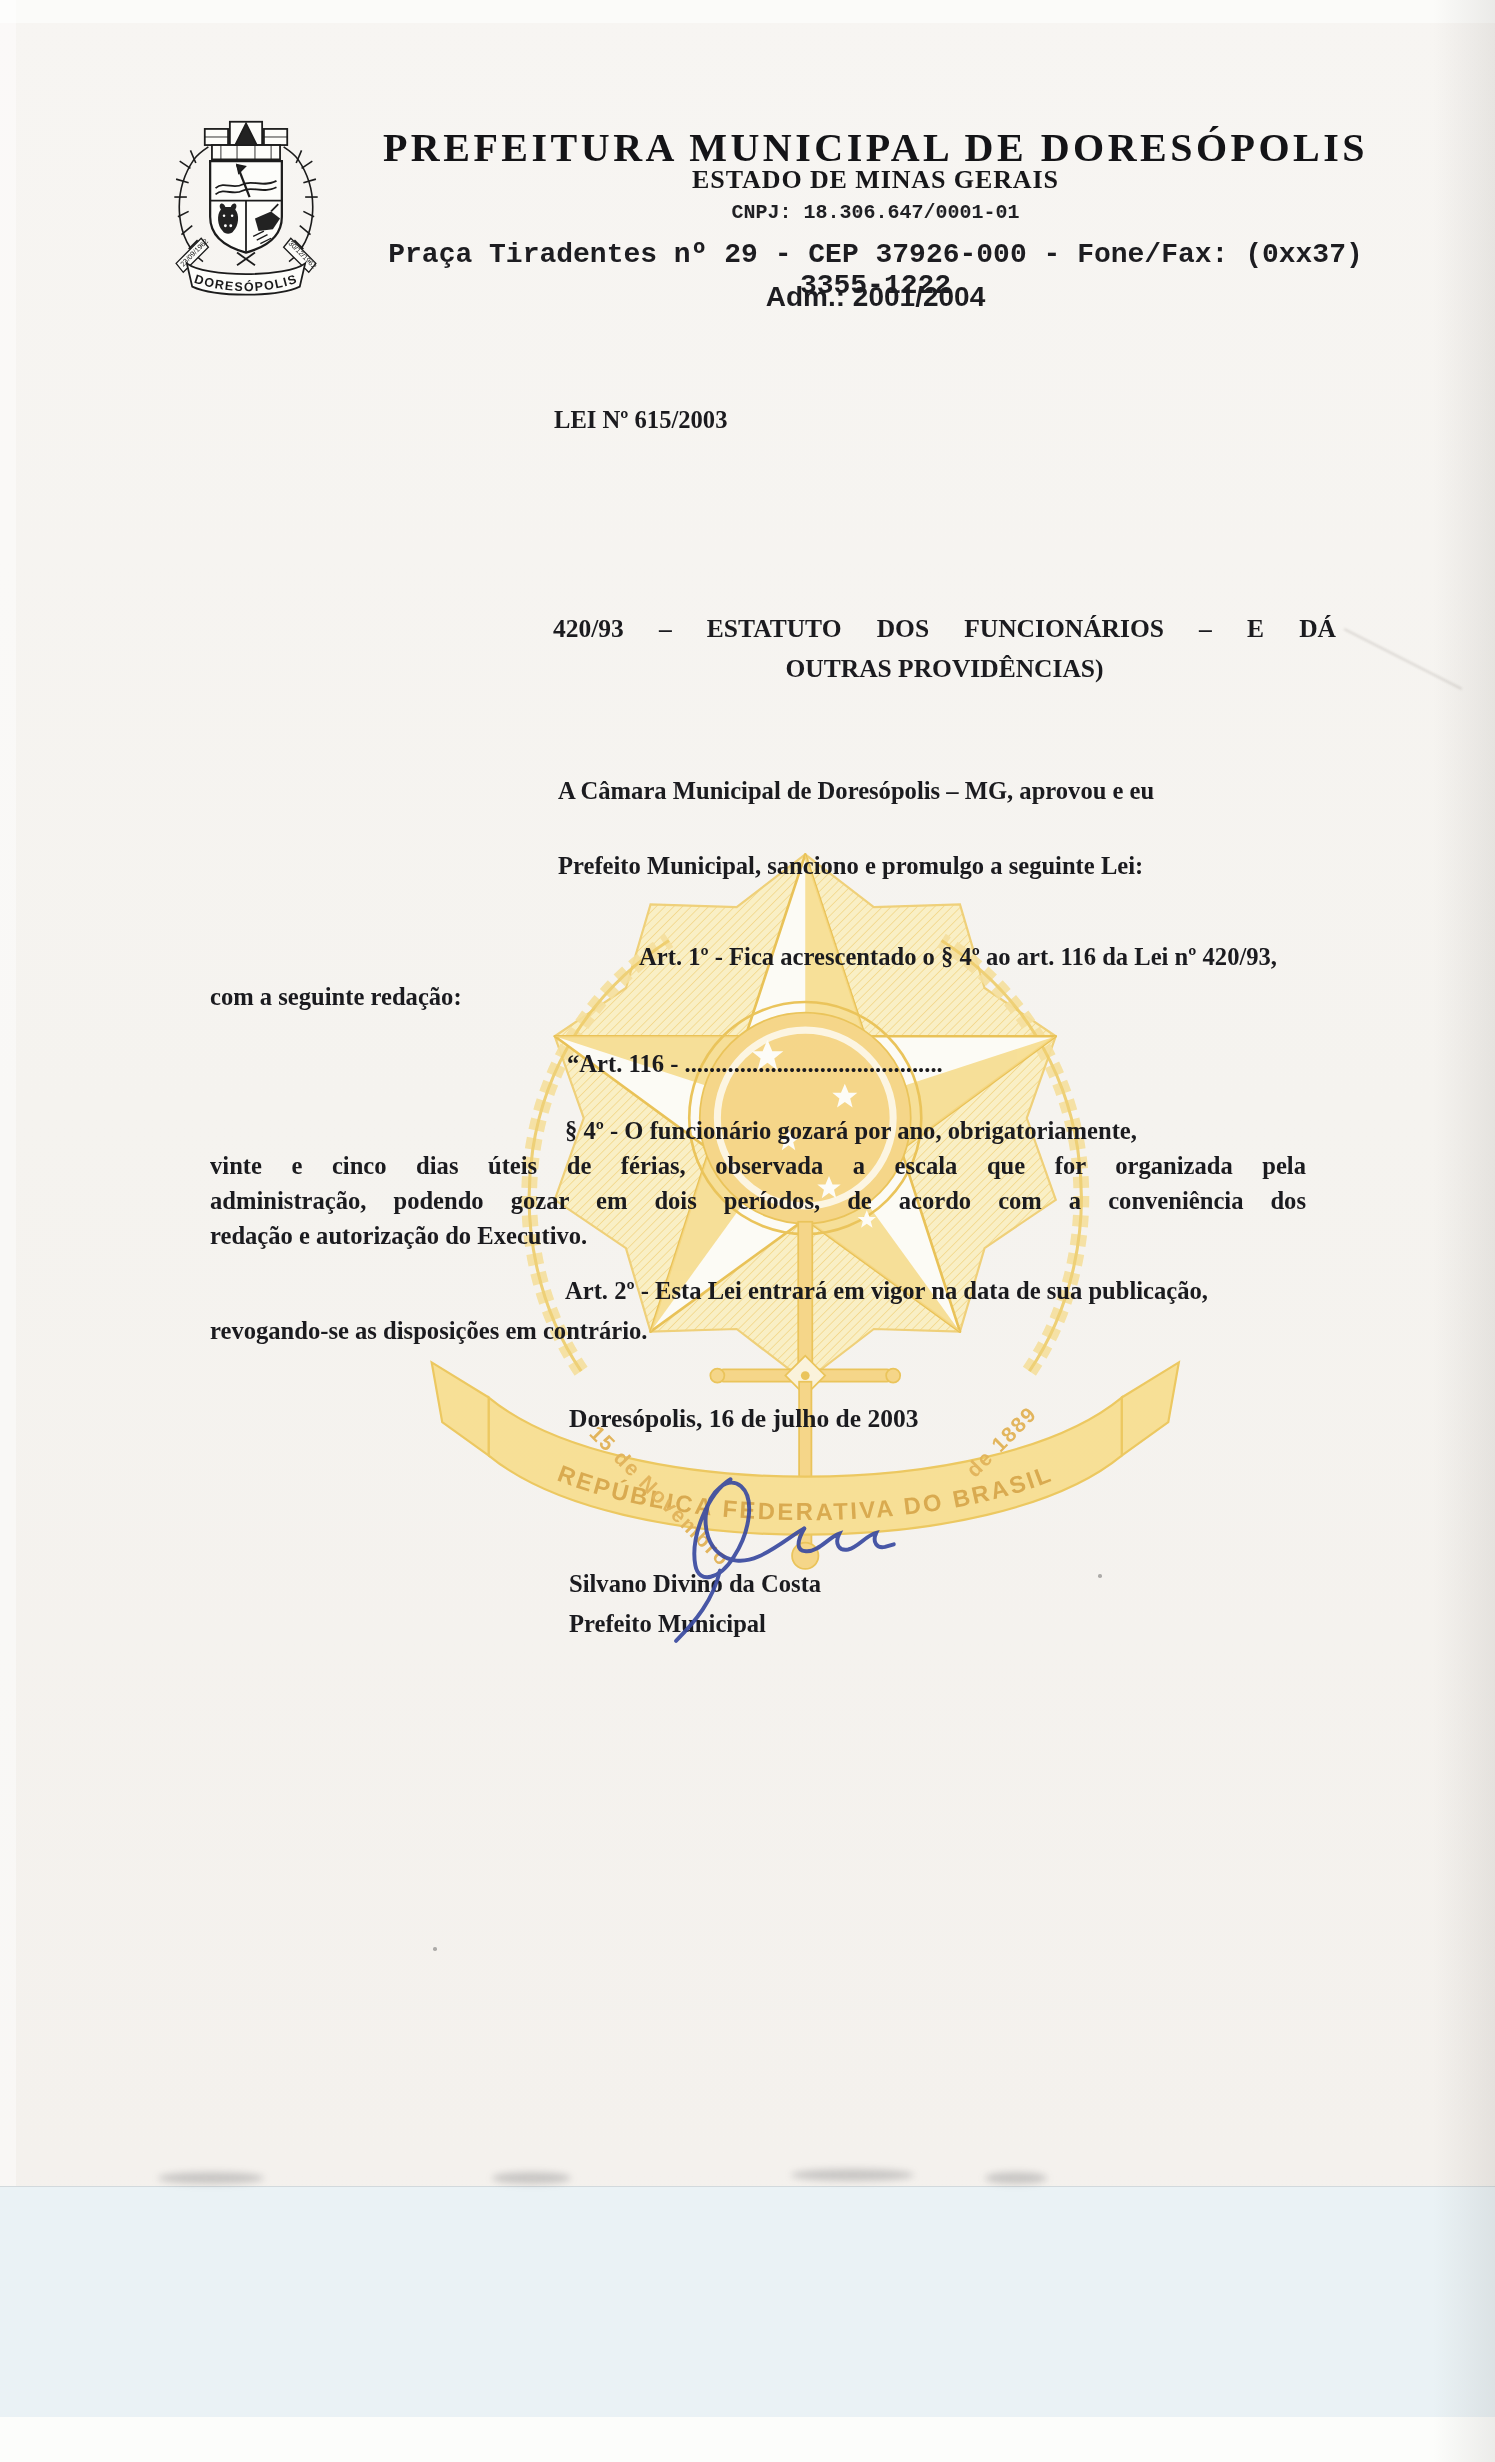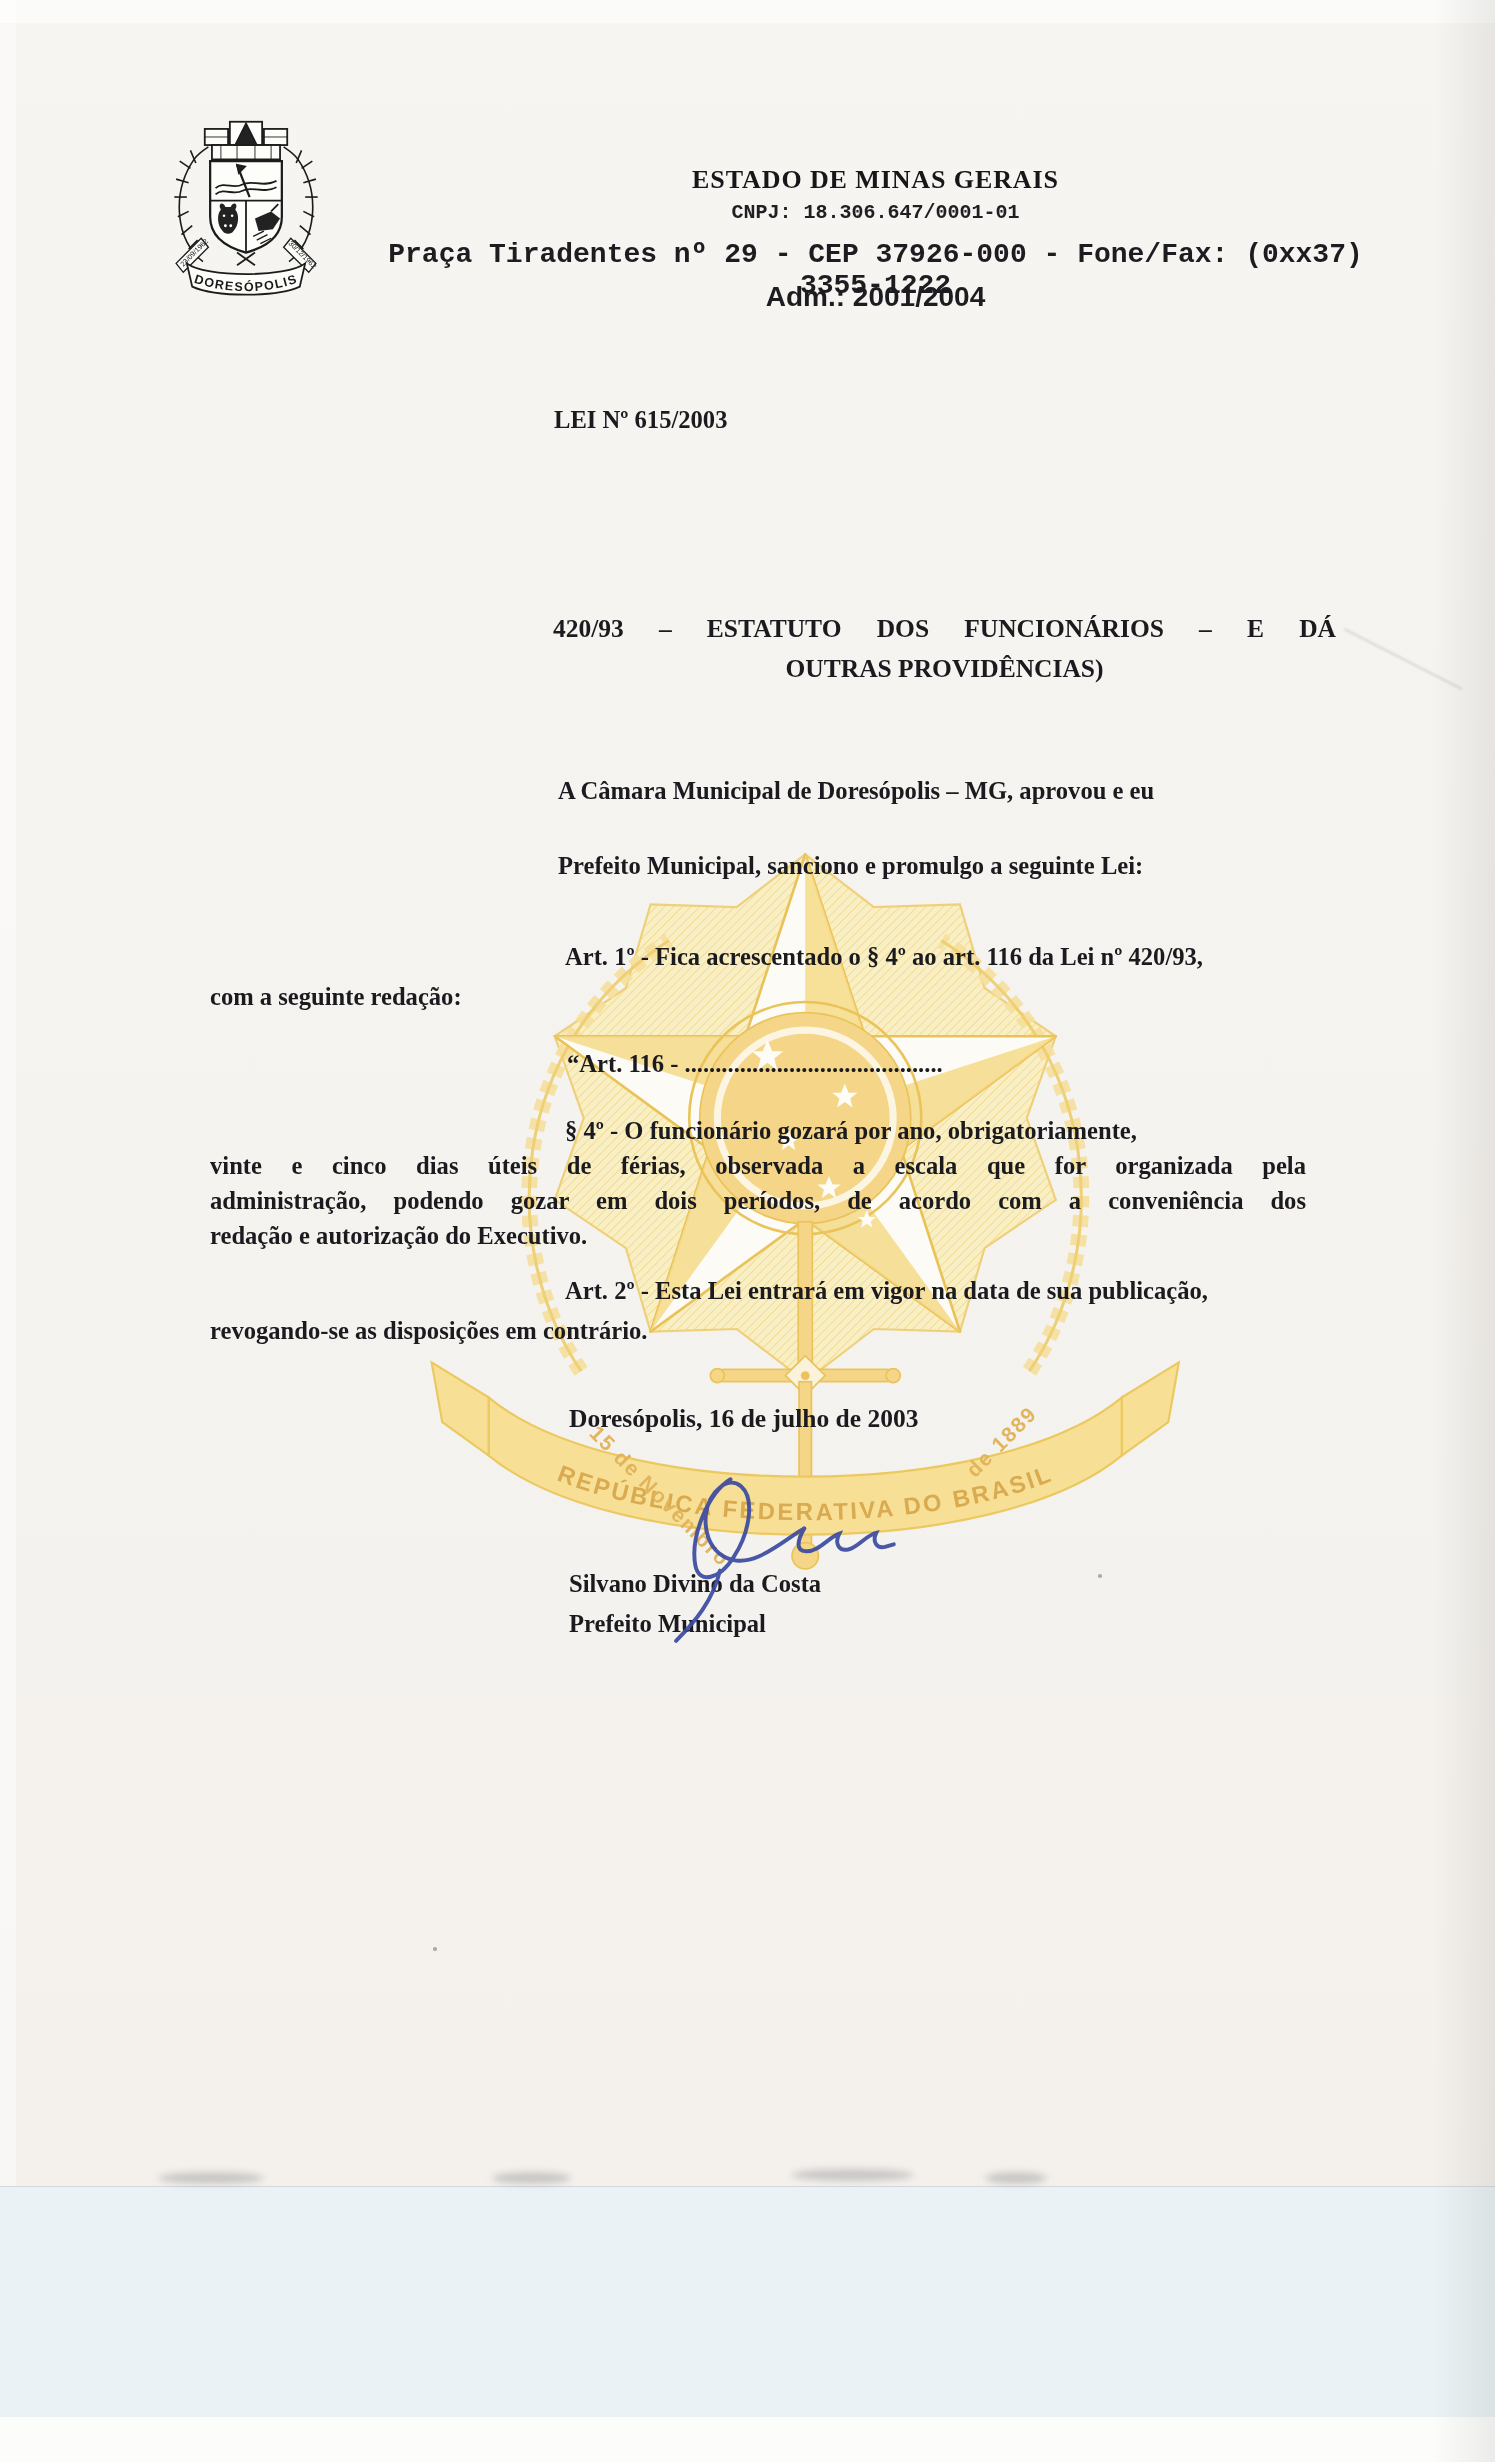--- a/index.html
+++ b/index.html
@@ -29,21 +29,21 @@
   .h-adm{top:281px;font-family:"Liberation Sans",sans-serif;font-size:28px;font-weight:700;color:#1d1d21;}
 
   
   .bl{position:absolute;font-weight:700;font-size:24.6px;white-space:nowrap;z-index:2;}
   .jl{white-space:normal;text-align:justify;text-align-last:justify;overflow:hidden;max-height:35px;}
   #lei-number{left:554px;top:406px;}
   #epi1,#epi2,#epi3{left:553px;width:783px;font-size:25.5px;text-align:center;}
   #epi1{top:573px;} #epi2{top:614px;} #epi3{top:654px;}
   #pre1,#pre2{left:558px;font-size:24.6px;}
   #pre1{top:777px;} #pre2{top:819px;margin-top:33px;}
-  #a1l1{left:565px;top:943px;width:743px;}
+  #a1l1{left:534px;top:943px;width:743px;text-align:right;}
   #a1l2{left:210px;top:983px;}
   #a116{left:567px;top:1050px;}
   #p4l1{left:565px;top:1117px;}
   #p4l2{left:210px;top:1152px;width:1096px;}
   #p4l3{left:210px;top:1187px;width:1096px;}
   #p4l4{left:210px;top:1222px;}
   #a2l1{left:565px;top:1277px;width:743px;}
   #a2l2{left:210px;top:1317px;}
   #dateline{left:569px;top:1404px;font-size:25.5px;text-align:right;}
   #signer{left:569px;top:1564px;line-height:40px;}
@@ -189,20 +189,21 @@
 
       <path d="M40,170 C60,186 152,186 172,170 L166,196 C140,208 72,208 46,196 Z" stroke-width="2"></path>
     </g>
     <text transform="translate(36,174) rotate(-45)" font-family="Liberation Sans, sans-serif" font-size="8" fill="#1c1c1c">23/09/1962</text>
     <text transform="translate(153,148) rotate(45)" font-family="Liberation Sans, sans-serif" font-size="8" fill="#1c1c1c">30/12/1962</text>
     <text font-family="Liberation Sans, sans-serif" font-size="14" font-weight="700" letter-spacing="1.5" fill="#1a1a1a">
       <textPath href="#crestBannerPath" startOffset="50%" text-anchor="middle">DORESÓPOLIS</textPath>
     </text>
   </svg>
 
+  <div class="hblock h-title">PREFEITURA MUNICIPAL DE DORESÓPOLIS</div>
   <div class="hblock h-sub">ESTADO DE MINAS GERAIS</div>
   <div class="hblock h-cnpj">CNPJ: 18.306.647/0001-01</div>
   <div class="hblock h-addr">Praça Tiradentes nº 29 - CEP 37926-000 - Fone/Fax: (0xx37) 3355-1222</div>
   <div class="hblock h-adm">Adm.: 2001/2004</div>
 
   <div class="bl" id="lei-number">LEI Nº 615/2003</div>
 
   <div class="bl jl" id="epi2">420/93 – ESTATUTO DOS FUNCIONÁRIOS – E DÁ</div>
   <div class="bl" id="epi3">OUTRAS PROVIDÊNCIAS)</div>
 

